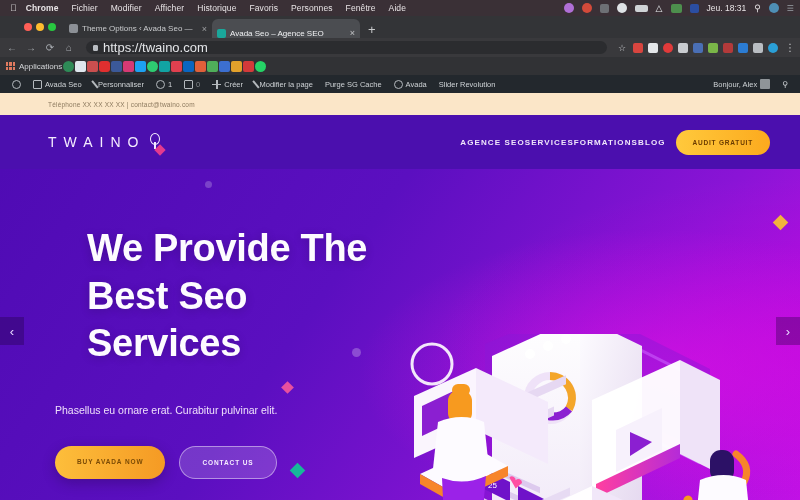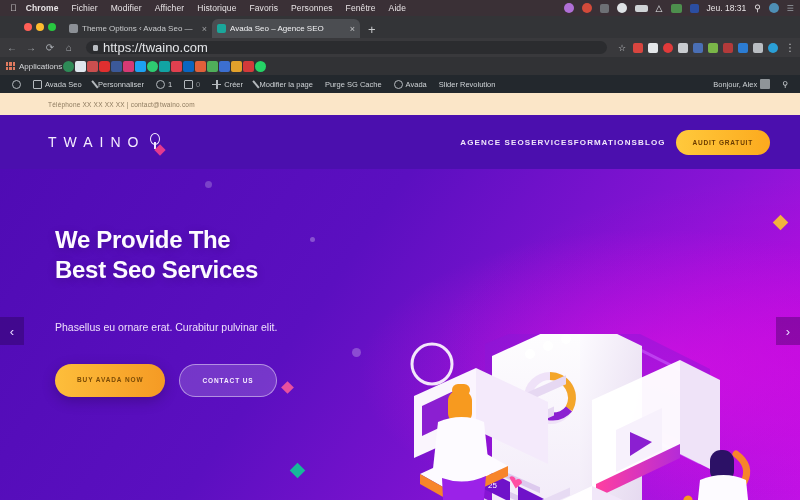--- a/index.html
+++ b/index.html
@@ -30,21 +30,21 @@
     padding-left: 22px; position: relative; z-index: 30;
   }
   .traffic { display: flex; align-items: center; gap: 4px; height: 22px; padding: 0 8px 0 2px; }
   .dot { width: 8px; height: 8px; border-radius: 50%; }
   .dot.r { background: #ff5f57; } .dot.y { background: #febc2e; } .dot.g { background: #28c840; }
   .tab {
     height: 19px; display: flex; align-items: center; gap: 4px;
     padding: 0 5px; min-width: 0; width: 148px; font-size: 8px; color: #c9cbcd;
     border-radius: 6px 6px 0 0; position: relative;
   }
-  .tab.active { background: #4b4d51; color: #f1f2f4; }
+  .tab.active { background: #4b4d51; color: #f1f2f4; align-items: flex-end; }
   .tab .favicon { width: 9px; height: 9px; border-radius: 2px; flex: none; background: #8c9096; }
   .tab .favicon.teal { background: #1aa79b; }
   .tab .t-label { overflow: hidden; white-space: nowrap; text-overflow: ellipsis; flex: 1; }
   .tab .x { font-size: 9px; opacity: .7; flex: none; }
   .newtab { color: #c9cbcd; font-size: 13px; padding: 0 8px 2px 8px; line-height: 1; }
 
   .omnirow {
     height: 19px; background: #39393c; display: flex; align-items: center;
     padding: 0 6px; gap: 7px; position: relative; z-index: 29;
   }
@@ -128,22 +128,22 @@
   .hero {
     position: absolute; left: 0; right: 0; top: 167px; bottom: 0;
     background:
       radial-gradient(ellipse 60% 70% at 82% 62%, rgba(232,20,230,.55) 0%, rgba(232,20,230,0) 62%),
       radial-gradient(ellipse 70% 80% at 100% 55%, rgba(200,0,220,.5) 0%, rgba(200,0,220,0) 65%),
       linear-gradient(125deg, #4f0bb4 0%, #5b0fc0 40%, #8a14d6 72%, #c012e6 100%);
     overflow: hidden; z-index: 10;
   }
   .hero-inner { position: absolute; left: 55px; top: 58px; width: 330px; }
   .hero h1 {
-    color: #fdfbff; font-size: 24px; line-height: 1.25; font-weight: bold;
-    letter-spacing: -.3px; text-shadow: 0 2px 10px rgba(0,0,0,.18);
+    color: #fdfbff; font-size: 38px; line-height: 1.25; font-weight: bold;
+    letter-spacing: -.3px; text-shadow: 0 2px 10px rgba(0,0,0,.18); margin-left: 32px;
   }
   .hero p {
     color: #efe0fb; font-size: 10.5px; line-height: 1.85; margin-top: 14px;
     max-width: 300px;
   }
   .hero-btns { display: flex; gap: 14px; margin-top: 26px; }
   .btn-buy {
     background: linear-gradient(90deg,#fdbe3b,#f59a24);
     color: #7a4a05; font-size: 6.5px; font-weight: bold; letter-spacing: .9px;
     padding: 12px 22px; border-radius: 22px;

